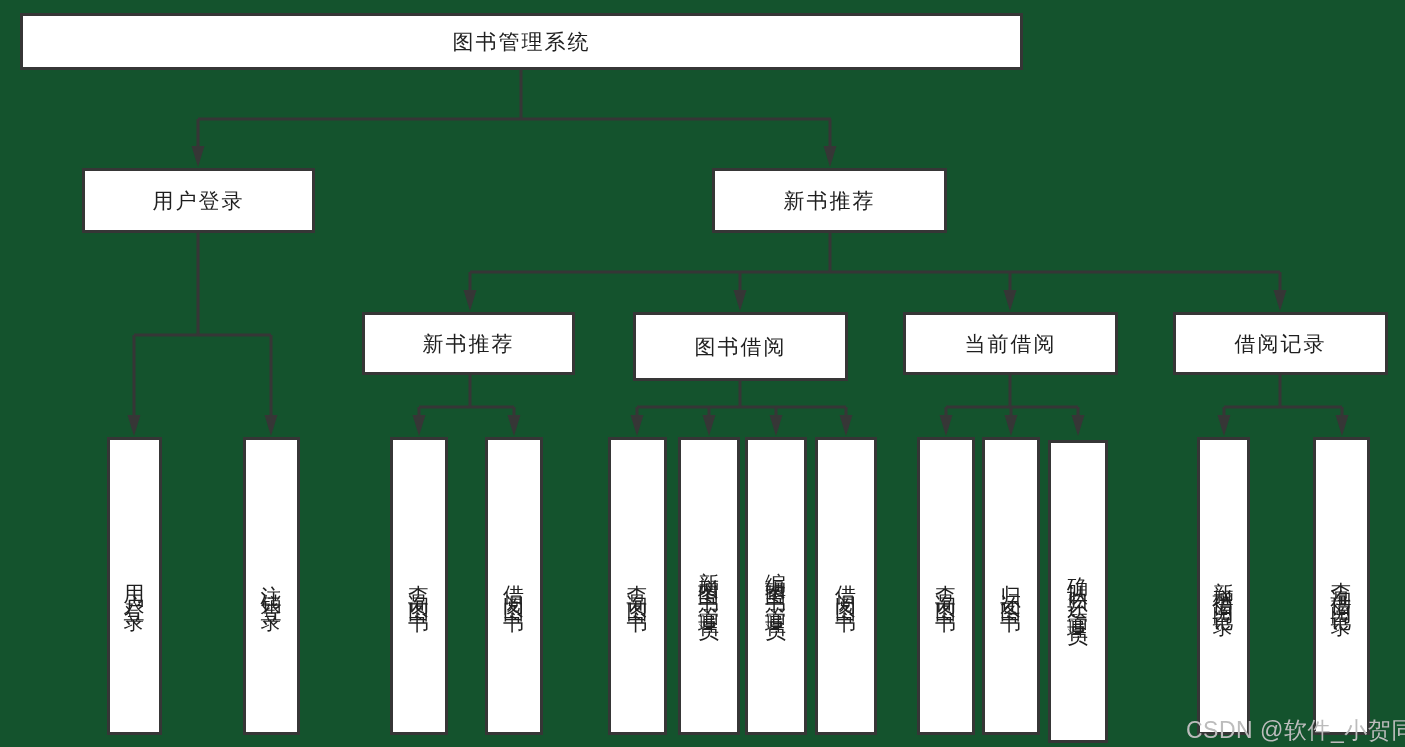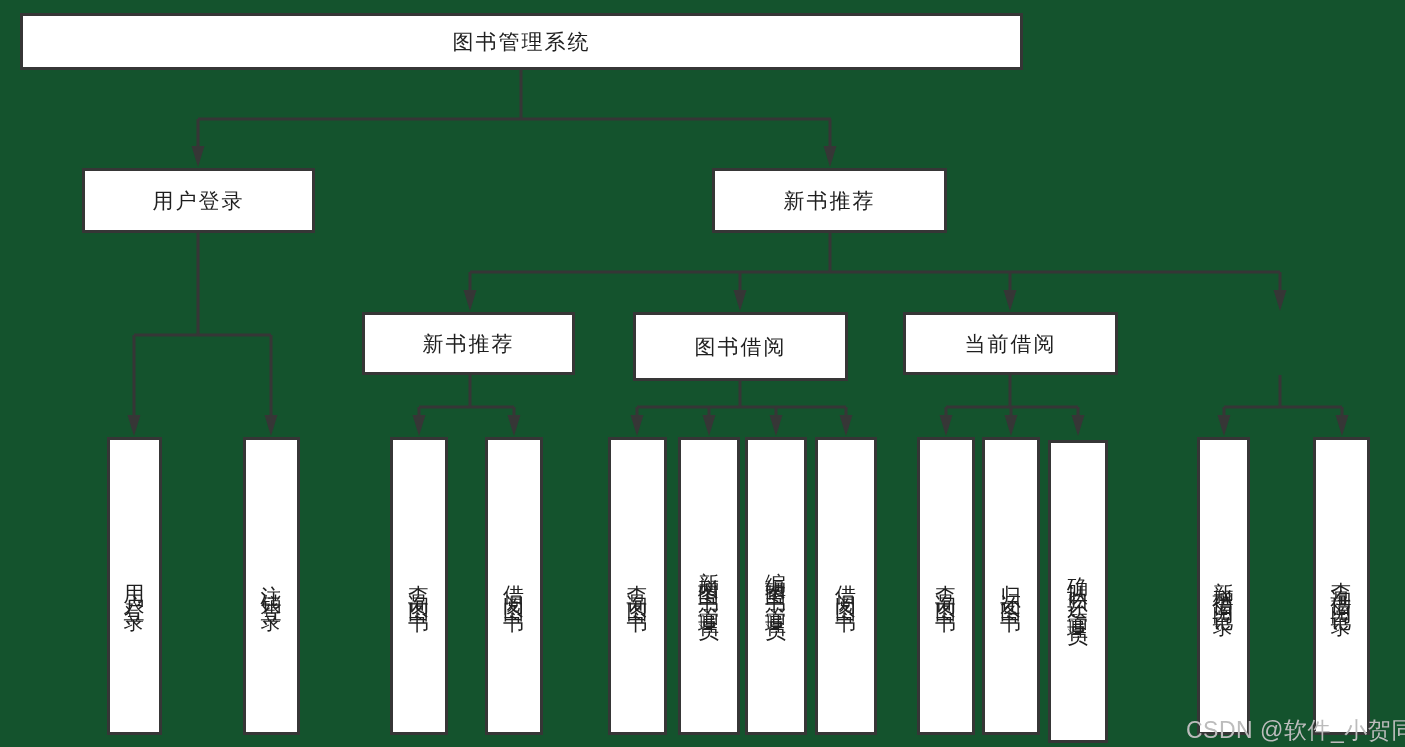--- a/index.html
+++ b/index.html
@@ -112,20 +112,21 @@
   </svg>
 
   <div class="node h" style="left:20px; top:13px; width:1003px; height:57px;">图书管理系统</div>
 
   <div class="node h" style="left:82px; top:168px; width:233px; height:65px;">用户登录</div>
   <div class="node h" style="left:712px; top:168px; width:235px; height:65px;">新书推荐</div>
 
   <div class="node h" style="left:362px; top:312px; width:213px; height:63px;">新书推荐</div>
   <div class="node h" style="left:633px; top:312px; width:215px; height:69px;">图书借阅</div>
   <div class="node h" style="left:903px; top:312px; width:215px; height:63px;">当前借阅</div>
+  <div class="node h" style="left:1173px; top:312px; width:215px; height:63px;">借阅记录</div>
 
   <div class="node v" style="left:107px; top:437px; width:55px; height:298px;">
     <span>用户登录</span>
   </div>
   <div class="node v" style="left:243px; top:437px; width:57px; height:298px;">
     <span>注销登录</span>
   </div>
 
   <div class="node v" style="left:390px; top:437px; width:58px; height:298px;">
     <span>查询图书</span>

